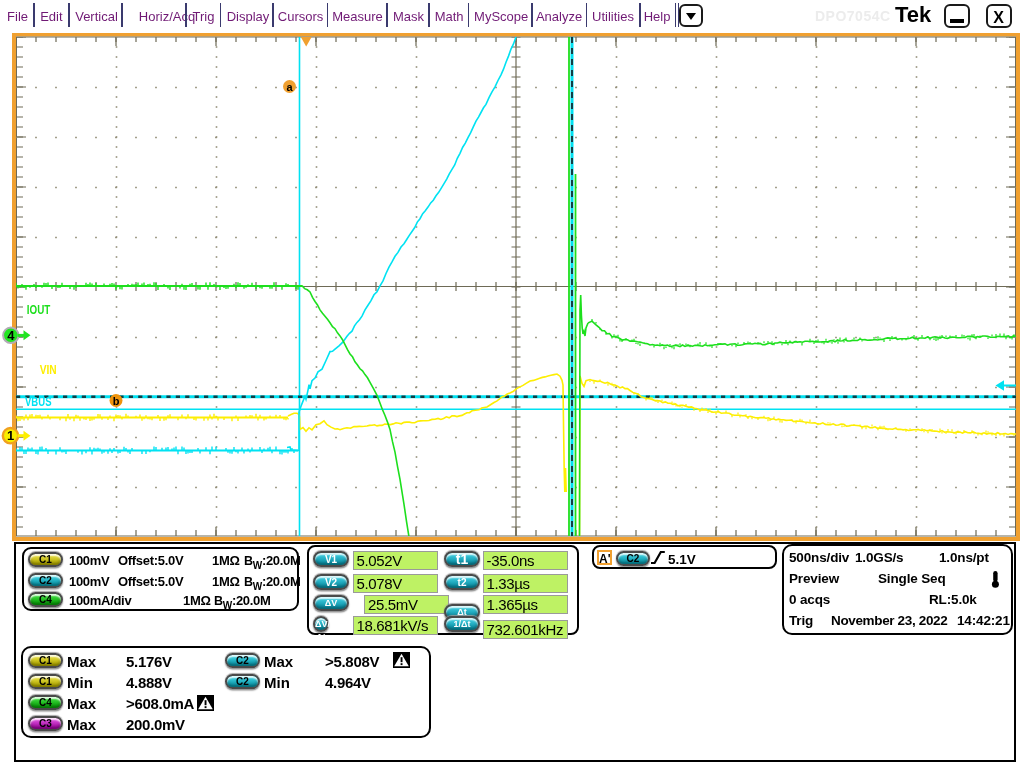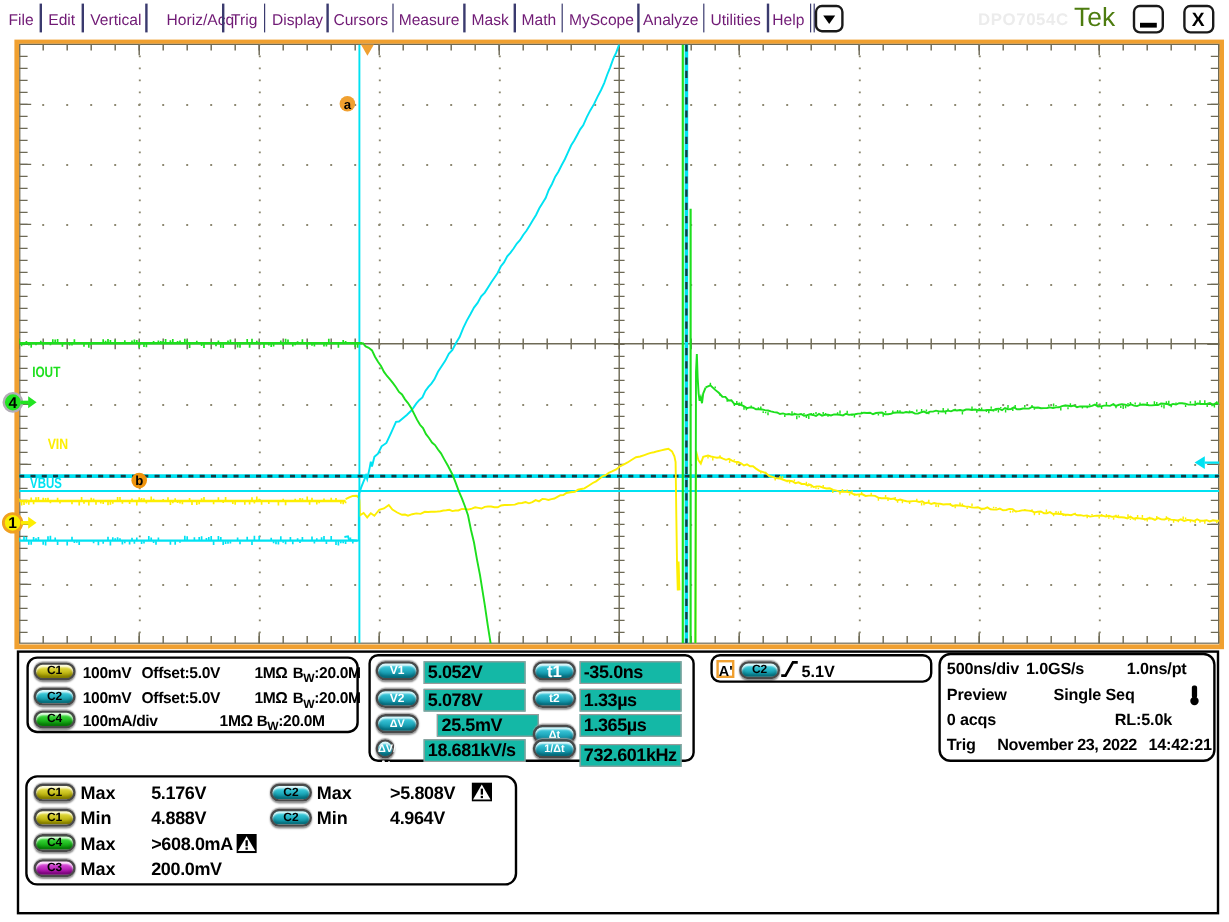--- a/index.html
+++ b/index.html
@@ -3,21 +3,21 @@
 *{margin:0;padding:0;box-sizing:border-box}
 body{width:1024px;height:768px;background:#fff;font-family:"Liberation Sans",sans-serif;position:relative;overflow:hidden}
 .mi{position:absolute;top:9px;transform:translateX(-50%);font-size:13px;color:#701a75;white-space:nowrap}
 .msep{position:absolute;top:3px;width:1.5px;height:24px;background:#3a3a6e}
 .mbtn{position:absolute;border:2px solid #1a1a1a;border-radius:6px;background:#fff}
 .box{position:absolute;border:2px solid #000;background:#fff}
 .oval{position:absolute;border:2px solid #4a4a4a;border-radius:10px;font-weight:bold;text-align:center;box-shadow:inset 0 2px 1.5px rgba(255,255,255,.85), inset 0 -2px 3px rgba(0,0,0,.3), 0 1.5px 1.5px rgba(0,0,0,.45), 0 -1px 1px rgba(160,160,160,.9)}
 .t{position:absolute;font-weight:bold;font-size:13px;color:#000;white-space:nowrap}
 .tb{font-size:13.5px;letter-spacing:-0.15px}
 .ch{letter-spacing:-0.3px}
-.vf{position:absolute;border:1px solid #9a9a9a;background:#14b8a6;font-weight:bold;font-size:15px;color:#000;padding-left:3px;line-height:17.5px;letter-spacing:-0.35px}
+.vf{position:absolute;border:1px solid #9a9a9a;background:#bef264;font-weight:normal;font-size:15px;color:#000;padding-left:3px;line-height:17.5px;letter-spacing:-0.35px}
 </style></head><body>
 <div class="mi" style="left:17.6px">File</div>
 <div class="mi" style="left:51.4px">Edit</div>
 <div class="mi" style="left:96.5px">Vertical</div>
 <div class="mi" style="left:167px">Horiz/Acq</div>
 <div class="mi" style="left:203.5px">Trig</div>
 <div class="mi" style="left:248px">Display</div>
 <div class="mi" style="left:300.6px">Cursors</div>
 <div class="mi" style="left:357.5px">Measure</div>
 <div class="mi" style="left:408.5px">Mask</div>
@@ -38,21 +38,21 @@
 <div class="msep" style="left:467.6px"></div>
 <div class="msep" style="left:531px"></div>
 <div class="msep" style="left:585.8px"></div>
 <div class="msep" style="left:639.1px"></div>
 <div class="msep" style="left:674.5px"></div>
 <div class="msep" style="left:677.8px"></div>
 <div class="mbtn" style="left:679px;top:3.5px;width:24px;height:23px;">
     <span style="display:block;margin:7px auto 0;width:0;height:0;border-left:5px solid transparent;border-right:5px solid transparent;border-top:7px solid #000"></span>
   </div>
 <div style="position:absolute;left:815px;top:8px;font-weight:bold;font-size:14px;color:#ececec;letter-spacing:.5px">DPO7054C</div>
-<div style="position:absolute;left:895px;top:2px;font-weight:normal;font-size:22px;color:#4d7c0f;letter-spacing:0px">Tek</div>
+<div style="position:absolute;left:895px;top:2px;font-weight:bold;font-size:22px;color:#000000;letter-spacing:0px">Tek</div>
 <div class="mbtn" style="left:944px;top:4px;width:26px;height:24px;">
     <span style="display:block;margin:13px auto 0;width:14px;height:3.5px;background:#000"></span>
   </div>
 <div class="mbtn" style="left:985.5px;top:4px;width:26px;height:24px;font-weight:bold;font-size:16px;text-align:center;line-height:23px">X</div>
 
 <svg width="1024" height="542" style="position:absolute;left:0;top:0">
 <rect x="12" y="33" width="1008" height="508" fill="#f0a030"></rect>
 <rect x="16" y="36.5" width="1000" height="500.5" fill="#ffffff"></rect>
 <rect x="16.5" y="37" width="999" height="499" fill="none" stroke="#6e6a56" stroke-width="1"></rect>
 <line x1="16" y1="39.5" x2="1016" y2="39.5" stroke="#6e6a56" stroke-width="5" stroke-dasharray="1.2 18.8" stroke-dashoffset="-19.4"></line>

